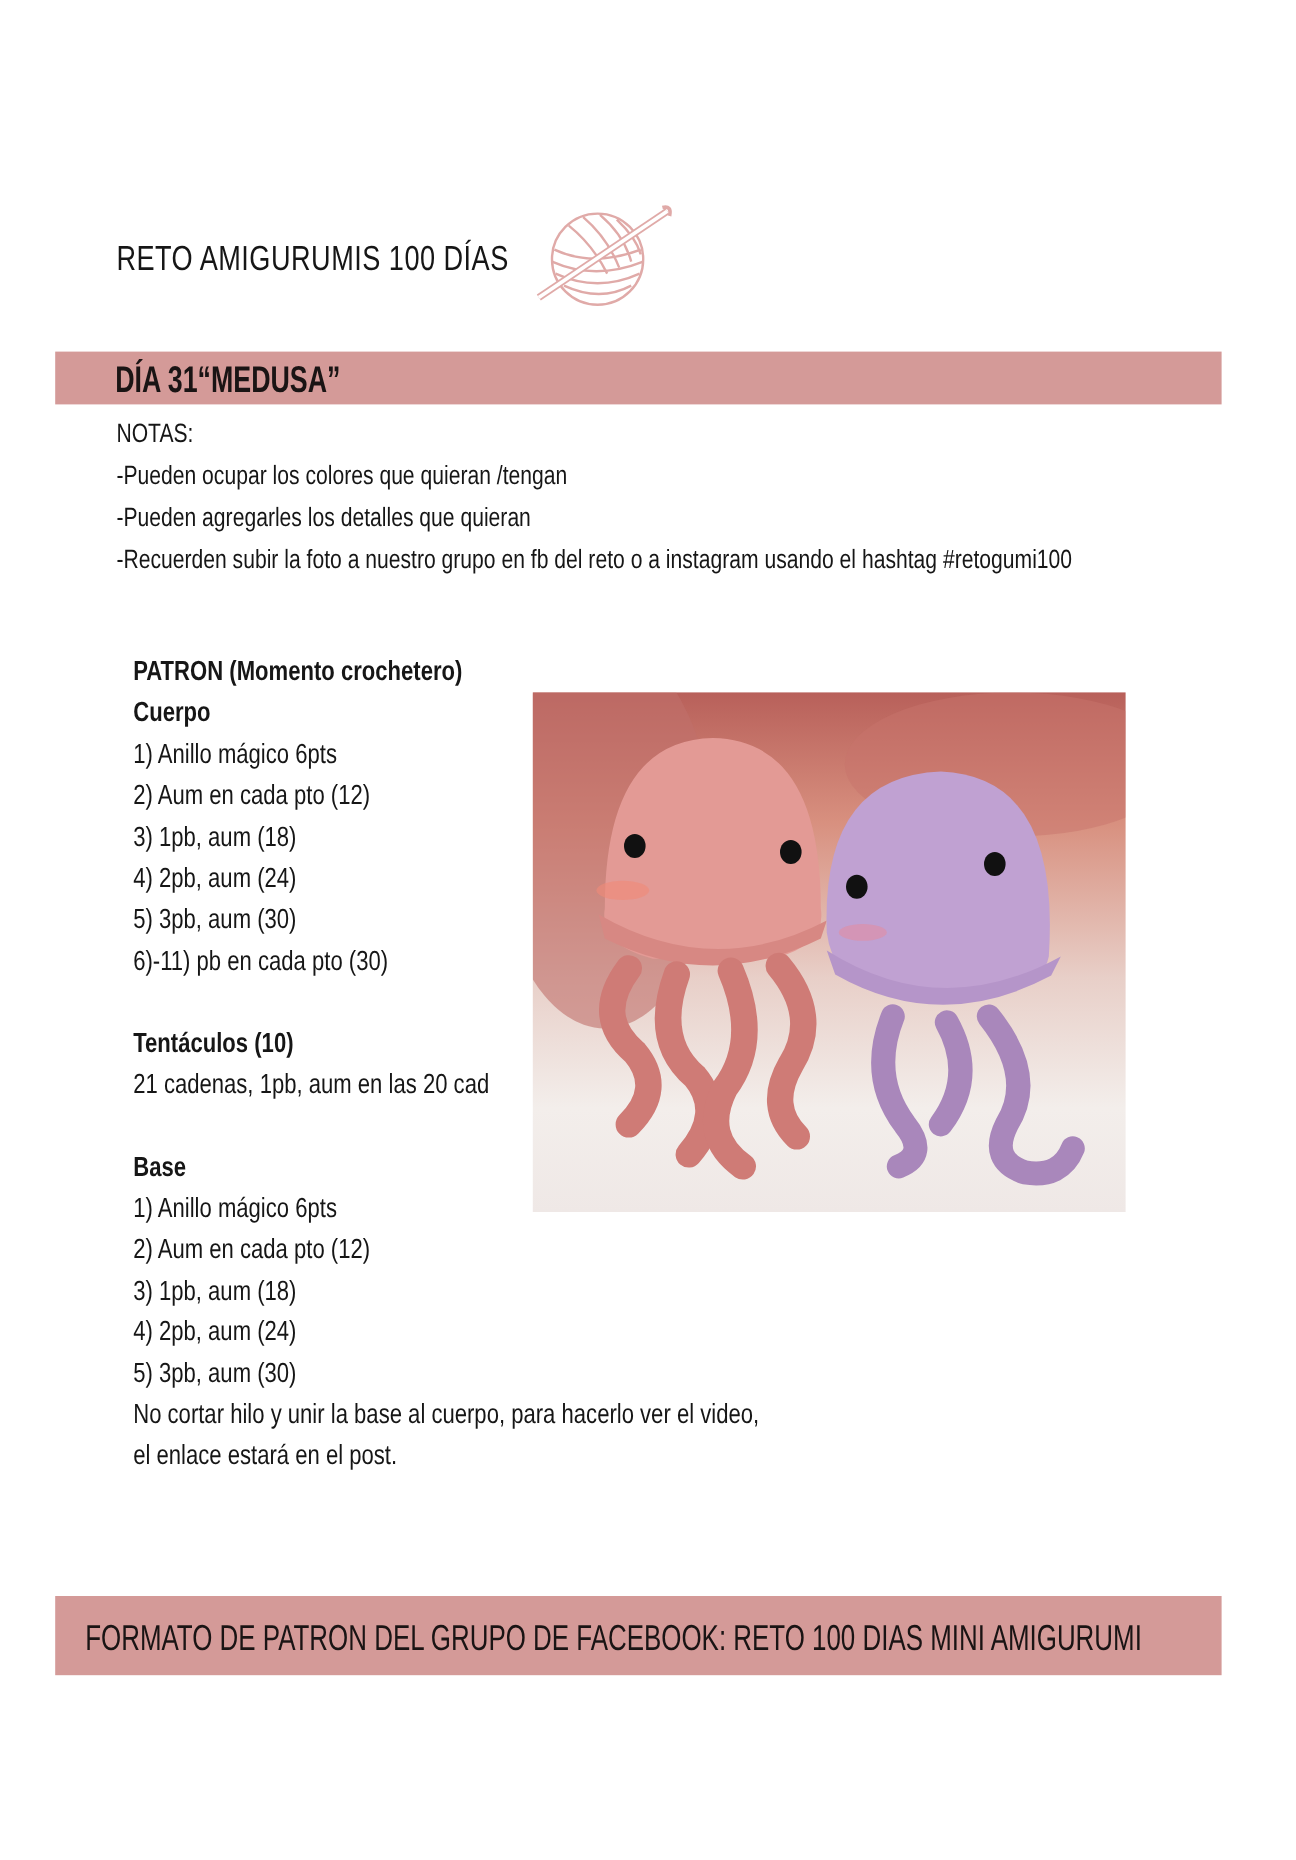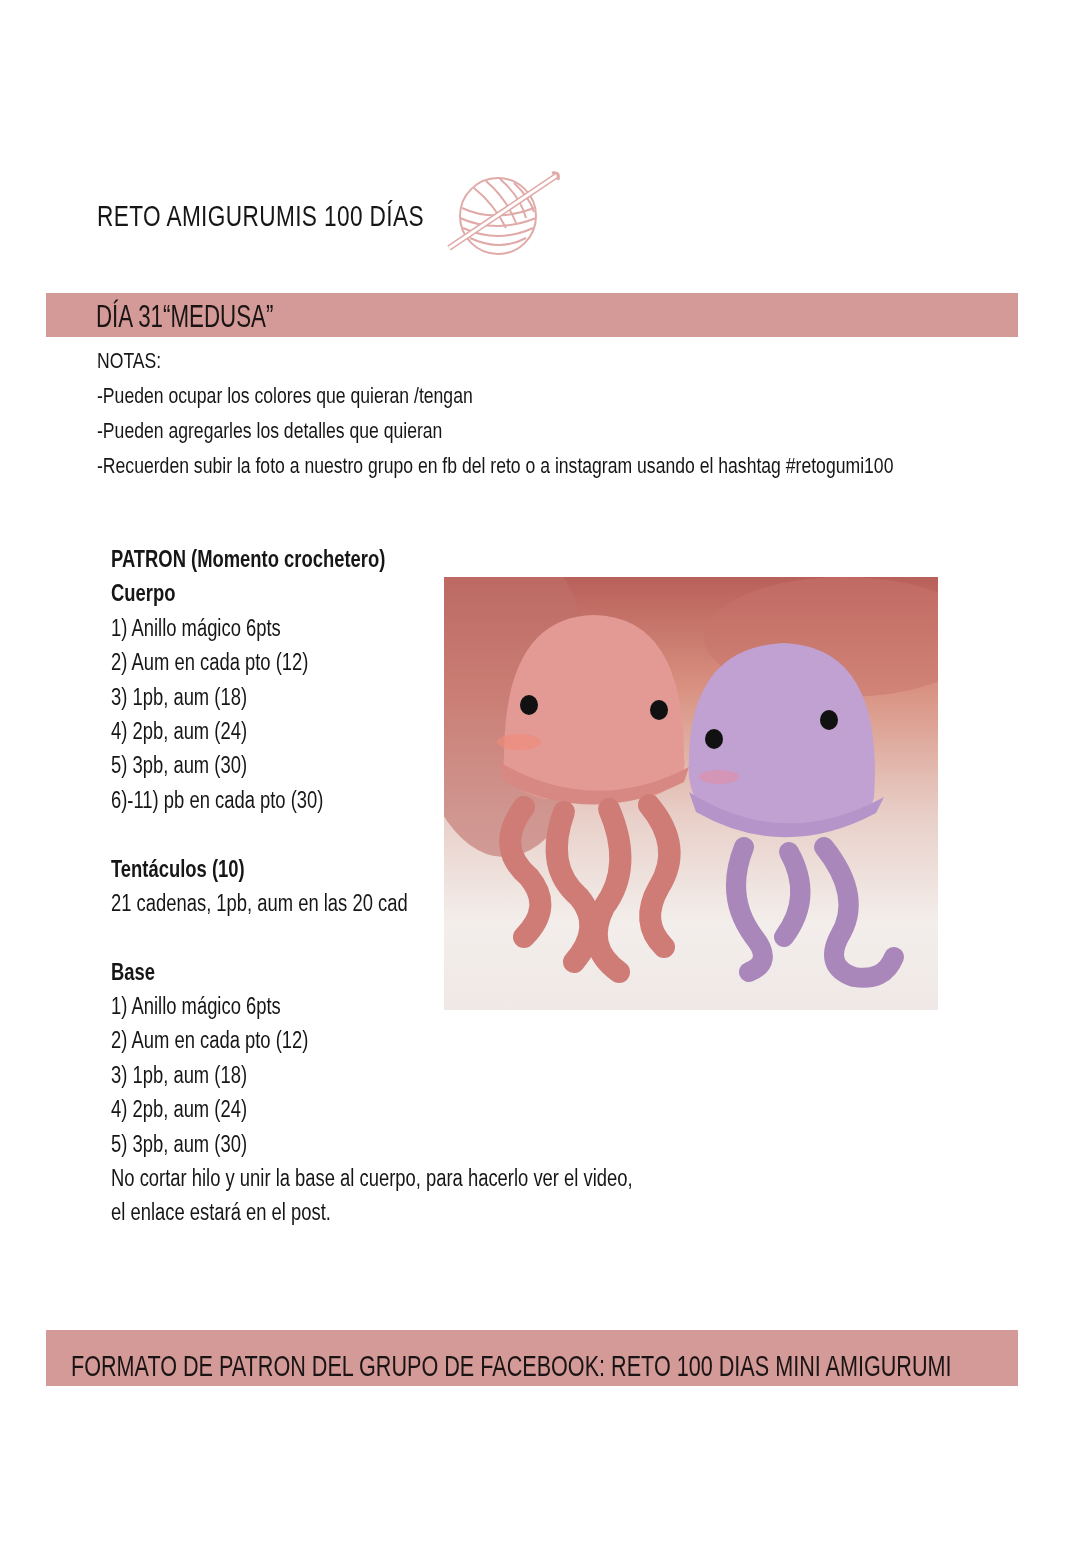--- a/index.html
+++ b/index.html
@@ -6,21 +6,21 @@
   body {
     width:1080px; height:1550px; background:#ffffff; position:relative; overflow:hidden;
     font-family:"Liberation Sans", "DejaVu Sans", sans-serif; color:#161616;
   }
   .page-title {
     position:absolute; left:97px; top:200px; font-size:29px; letter-spacing:0.5px;
     transform:scaleX(0.78); transform-origin:left top; white-space:nowrap;
   }
   .logo { position:absolute; left:444px; top:168px; width:120px; height:90px; }
   .day-bar {
-    position:absolute; left:46px; top:293px; width:972px; height:44px; background:#d49a98;
+    position:absolute; left:46px; top:293px; width:972px; height:44px; background:#d49a98;font-weight:bold;
   }
   .day-title {
     position:absolute; left:50px; top:6px; font-size:31px; transform:scaleX(0.72);
     transform-origin:left top; white-space:nowrap; color:#1a1414;
   }
   .notes { position:absolute; left:97px; top:343px; }
   .notes .line {
     font-size:22px; height:35px; line-height:35px; transform:scaleX(0.8);
     transform-origin:left center; white-space:nowrap;
   }
@@ -29,21 +29,21 @@
     font-size:23px; height:34.4px; line-height:34.4px; transform:scaleX(0.8);
     transform-origin:left center; white-space:nowrap;
   }
   .pattern .bold { font-weight:bold; }
   .pattern .gap { height:34.4px; }
   .photo {
     position:absolute; left:444px; top:577px; width:494px; height:433px; overflow:hidden;
     background:linear-gradient(180deg,#b8605a 0%,#d8907f 25%,#e8cfc8 55%,#f3eeeb 80%,#efe8e6 100%);
   }
   .footer-bar {
-    position:absolute; left:46px; top:1330px; width:972px; height:56px; background:#d49a98;
+    position:absolute; left:46px; top:1330px; width:972px; height:66px; background:#d49a98;
   }
   .footer-text {
     position:absolute; left:25px; top:19px; font-size:30px; transform:scaleX(0.72);
     transform-origin:left top; white-space:nowrap; color:#1a1414;
   }
 </style>
 </head>
 <body>
 
 <div class="page-title">RETO AMIGURUMIS 100 DÍAS</div>

